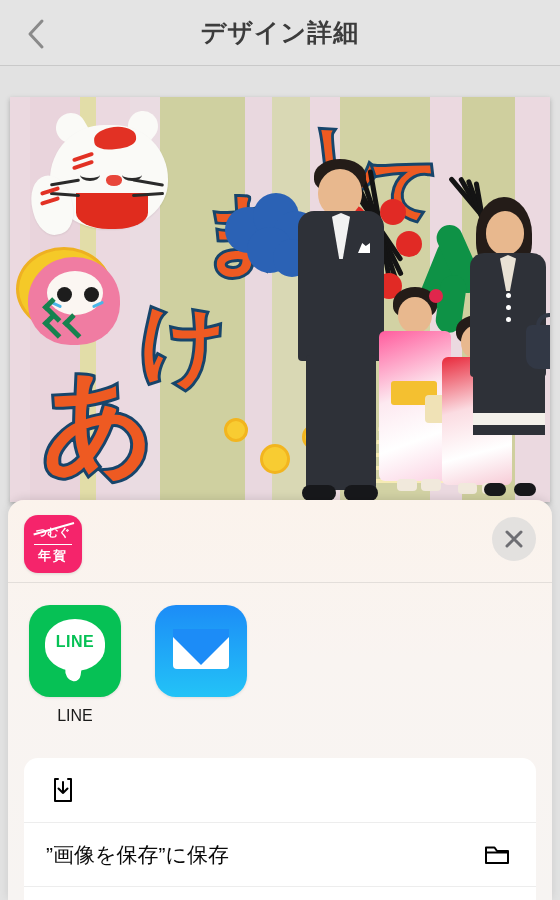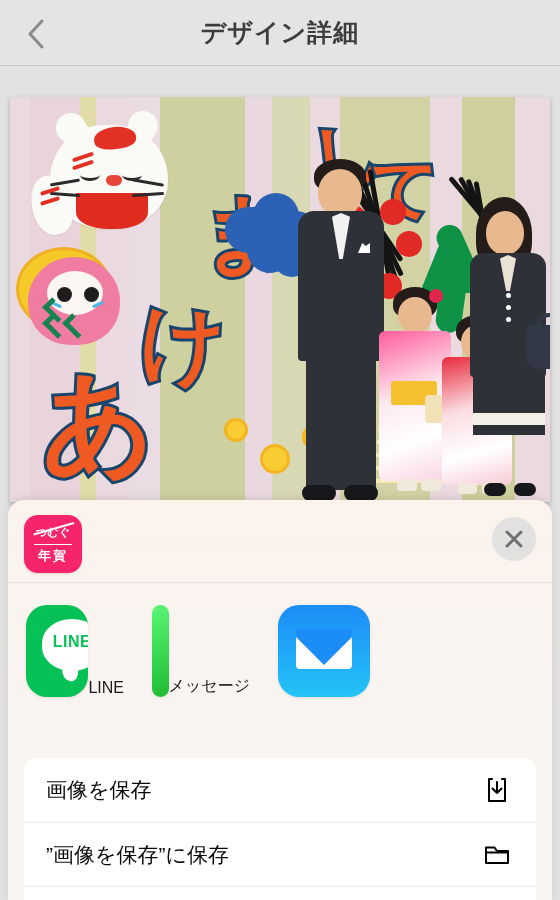--- a/index.html
+++ b/index.html
@@ -154,22 +154,22 @@
     position:absolute; right:16px; top:17px; width:44px; height:44px;
     border-radius:50%; background:#E3E1DF; cursor:pointer;
   }
   .close-btn svg{ position:absolute; inset:0; margin:auto; }
 
   
   .apps{
     position:absolute; top:105px; left:0; width:544px; height:135px;
     display:flex; align-items:flex-start; padding-left:18px; gap:28px;
   }
-  .app{ width:98px; flex:0 0 98px; display:flex; flex-direction:row;
-    align-items:flex-end; cursor:pointer; }
+  .app{ width:98px; flex:0 0 98px; display:flex; flex-direction:column;
+    align-items:center; cursor:pointer; }
   .app .tile{ width:92px; height:92px; border-radius:21px; position:relative;
     box-shadow:0 1px 3px rgba(0,0,0,.10); overflow:hidden; }
   .app .label{ margin-top:10px; font-size:16px; color:#1A1A1A; white-space:nowrap; }
   .tile.airdrop{ background:#FFFFFF; }
   .tile.line{ background:#06C155; }
   .tile.key{ background:linear-gradient(180deg,#D9D9DC 0 62%,#FFFFFF 62% 100%); }
   .tile.messages{ background:linear-gradient(160deg,#5BF675 0%,#1FBB33 100%); }
   .tile.mail{ background:linear-gradient(180deg,#1C8CF7 0%,#23C3F7 100%); }
   .ad-arc{ position:absolute; border:5px solid #1386F1; border-radius:50%;
     border-color:#1386F1 transparent transparent transparent; }
@@ -373,40 +373,32 @@
       <div class="app">
         <div class="tile line">
           <div class="line-bubble"></div>
           <div class="line-tail"></div>
           <div class="line-text">LINE</div>
         </div>
         <div class="label">LINE</div>
       </div>
 
 
-      <div class="app">
-        <div class="tile messages">
-          <div class="msg-tail"></div>
-          <div class="msg-bubble"></div>
-        </div>
-        <div class="label">メッセージ</div>
-      </div>
 
       <div class="app">
         <div class="tile mail">
           <div class="env"></div>
           <div class="env-fold"></div>
         </div>
 
       </div>
     </div>
 
     <div class="actions">
       <div class="row">
-        <div class="rlabel">画像を保存</div>
         <div class="ricon">
           <svg width="28" height="28" viewBox="0 0 28 28">
             <path d="M6 3 H9 M19 3 H22 M6 3 V25 H22 V3" fill="none" stroke="#000" stroke-width="2" stroke-linecap="round" stroke-linejoin="round"></path>
             <path d="M14 6 V17 M9.5 12.5 L14 17 L18.5 12.5" fill="none" stroke="#000" stroke-width="2" stroke-linecap="round" stroke-linejoin="round"></path>
           </svg>
         </div>
       </div>
       <div class="row">
         <div class="rlabel">”画像を保存”に保存</div>
         <div class="ricon">

